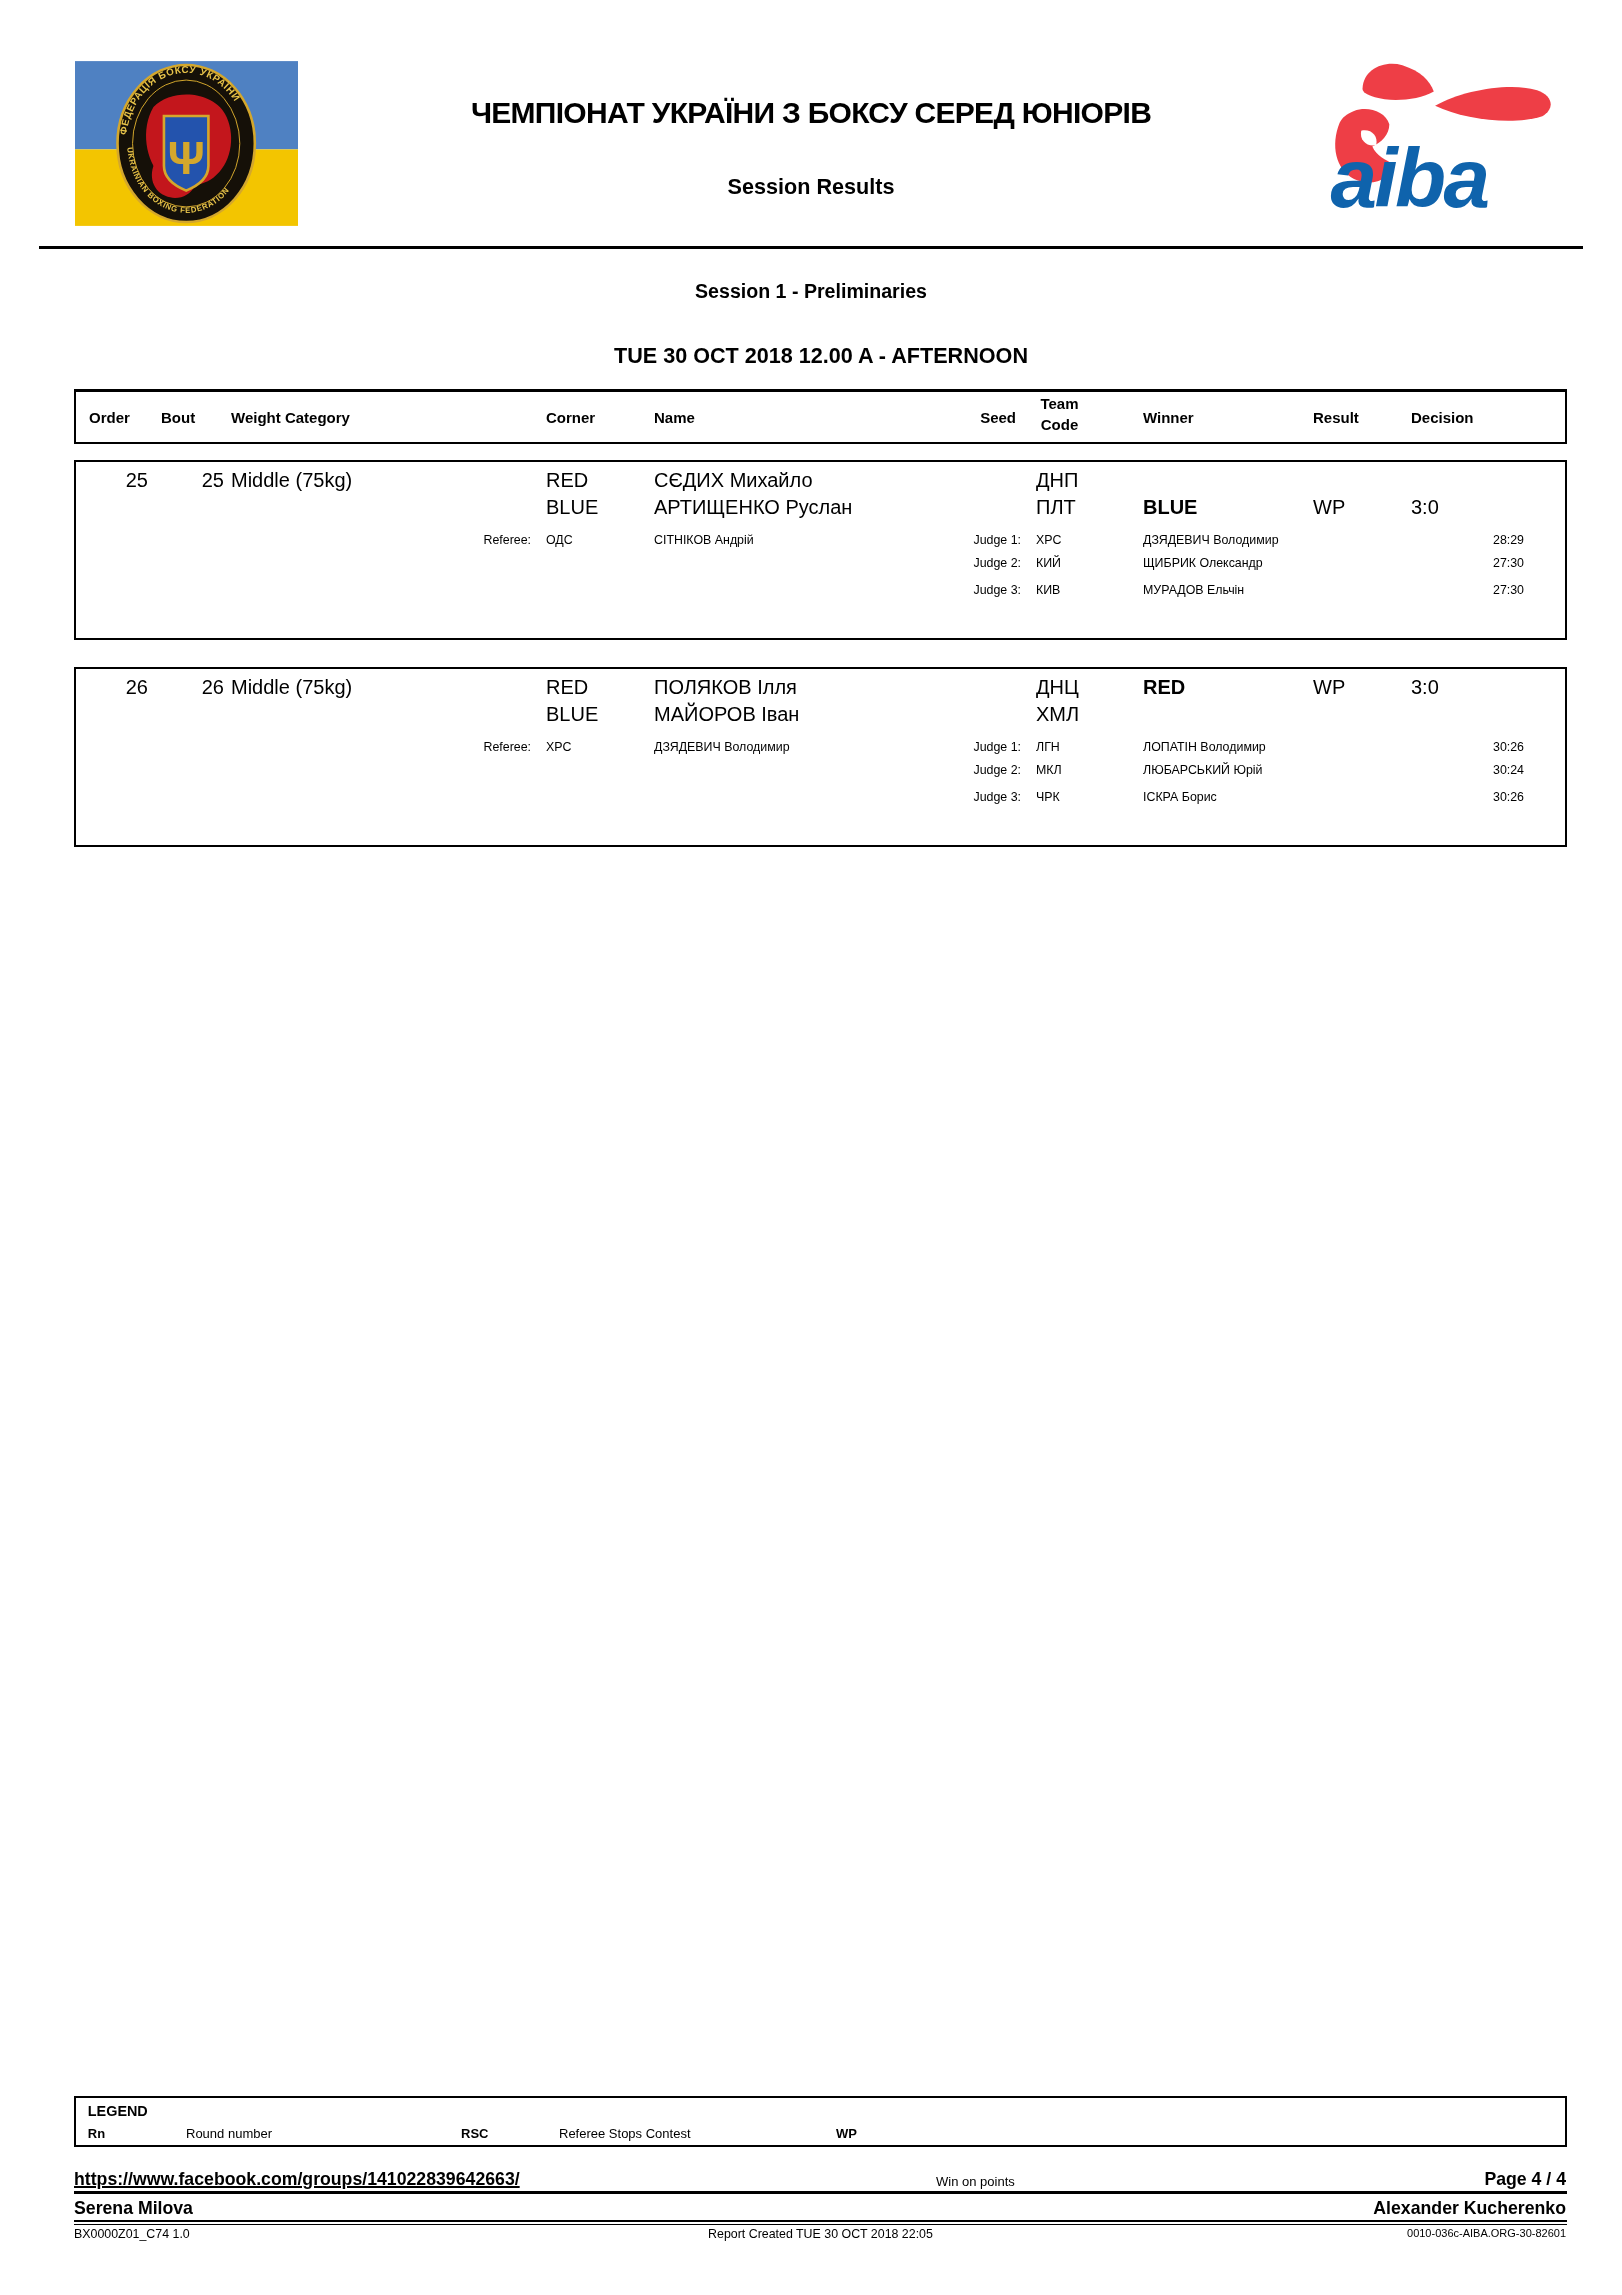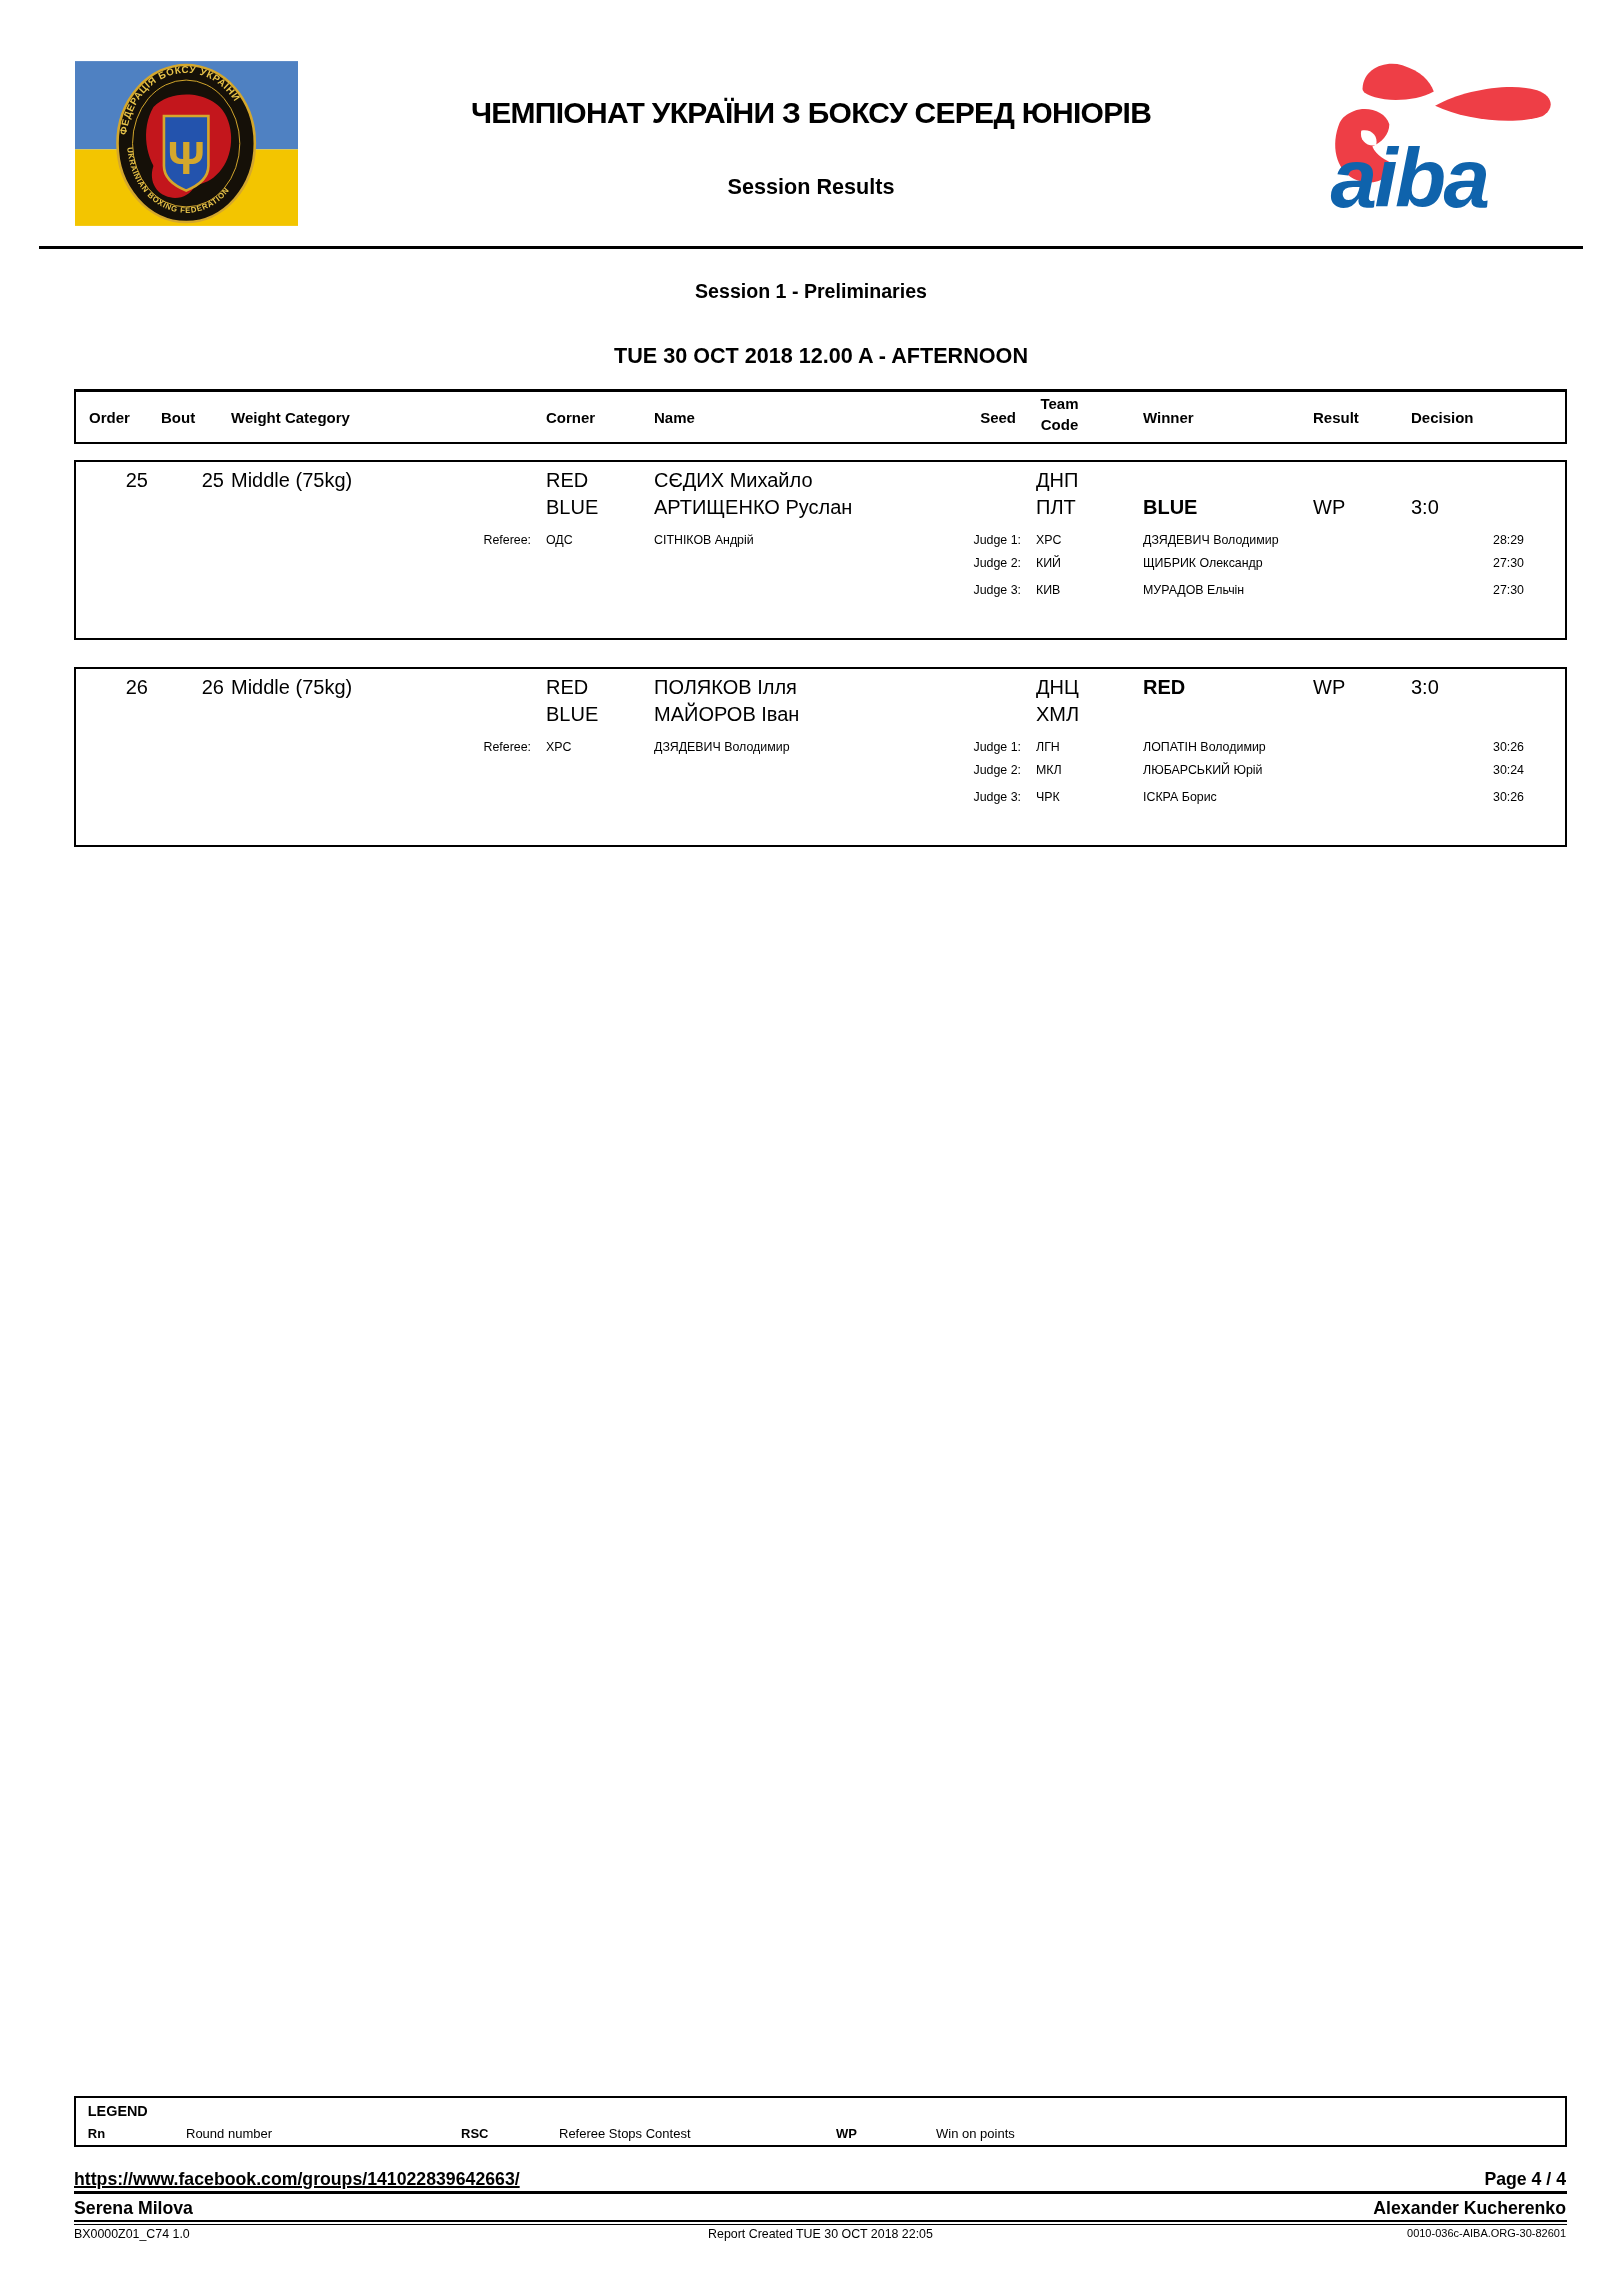--- a/index.html
+++ b/index.html
@@ -60,21 +60,21 @@
   .c-score  { left:1335px; width:113px; text-align:right; }
 
   
   .legend-title { position:absolute; left:11.8px; top:5.2px; font-size:14.4px; font-weight:bold; }
   .legend-row span { position:absolute; top:27.5px; font-size:13px; white-space:nowrap; }
   .lg-abbr1 { left:11.8px;   font-weight:bold; }
   .lg-mean1 { left:110px; }
   .lg-abbr2 { left:385px;  font-weight:bold; }
   .lg-mean2 { left:483px; }
   .lg-abbr3 { left:760px; font-weight:bold; }
-  .lg-mean3 { left:860px; }
+  .lg-mean3 { left:860px;margin-top:48px; }
 
   
   .fb-link { left:74px; top:2169px; font-size:17.7px; font-weight:bold; color:#000;
              text-decoration:underline; text-decoration-thickness:2px; white-space:nowrap; }
   .page-num { right:56px; top:2169px; font-size:17.7px; font-weight:bold; }
   .foot-rule1 { left:74px; top:2191px; width:1493px; height:2.6px; background:#000; }
   .name-left  { left:74px; top:2198px; font-size:17.7px; font-weight:bold; }
   .name-right { right:56px; top:2198px; font-size:17.7px; font-weight:bold; }
   .foot-rule2 { left:74px; top:2220px; width:1493px; height:4.6px;
                 border-top:2.6px solid #000; border-bottom:0.7px solid #000; }

